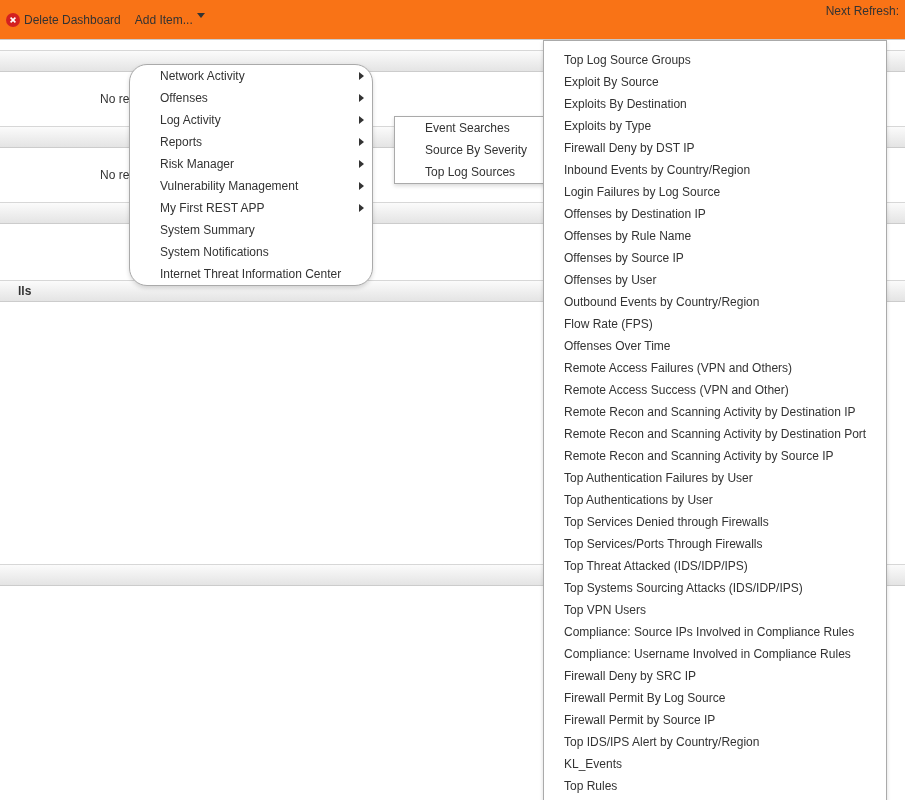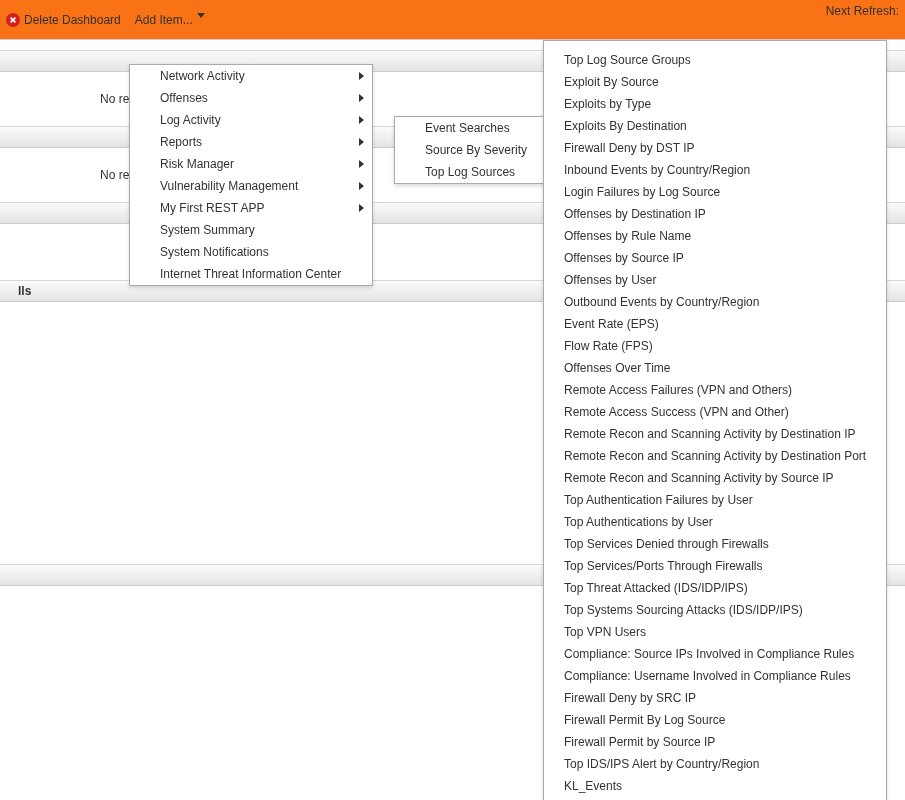--- a/index.html
+++ b/index.html
@@ -57,21 +57,21 @@
   }
 
   
   .menu {
     position: absolute;
     background: #fff;
     border: 1px solid #aaa;
     box-shadow: 0 2px 4px rgba(0,0,0,0.15);
     z-index: 10;
   }
-  .menu1 { left: 129px; top: 24px; width: 244px; }
+  .menu1 { left: 129px; top: 24px; width: 244px; border-radius: 18px; }
   .menu-item {
     height: 22px; display: flex; align-items: center; padding: 0 10px 0 30px;
     cursor: pointer; position: relative; color: #333;
     white-space: nowrap;
   }
   .menu-item .arrow {
     position: absolute; right: 8px; top: 50%; transform: translateY(-50%);
     width: 0; height: 0; border-top: 4px solid transparent; border-bottom: 4px solid transparent;
     border-left: 5px solid #333;
   }
@@ -188,26 +188,26 @@
 
   <div class="menu menu3" id="menu3">
     <div class="menu-item cutoff">&nbsp;</div>
   <div class="menu-item">
         <span>Top Log Source Groups</span>
       </div>
       <div class="menu-item">
         <span>Exploit By Source</span>
       </div>
       <div class="menu-item">
+        <span>Exploits By Destination</span>
+      </div>
+      <div class="menu-item">
         <span>Exploits by Type</span>
       </div>
       <div class="menu-item">
-        <span>Exploits By Destination</span>
-      </div>
-      <div class="menu-item">
         <span>Firewall Deny by DST IP</span>
       </div>
       <div class="menu-item">
         <span>Inbound Events by Country/Region</span>
       </div>
       <div class="menu-item">
         <span>Login Failures by Log Source</span>
       </div>
       <div class="menu-item">
         <span>Offenses by Destination IP</span>
@@ -218,23 +218,20 @@
       <div class="menu-item">
         <span>Offenses by Source IP</span>
       </div>
       <div class="menu-item">
         <span>Offenses by User</span>
       </div>
       <div class="menu-item">
         <span>Outbound Events by Country/Region</span>
       </div>
       <div class="menu-item">
-        <span>Event Rate (EPS)</span>
-      </div>
-      <div class="menu-item">
         <span>Flow Rate (FPS)</span>
       </div>
       <div class="menu-item">
         <span>Offenses Over Time</span>
       </div>
       <div class="menu-item">
         <span>Remote Access Failures (VPN and Others)</span>
       </div>
       <div class="menu-item">
         <span>Remote Access Success (VPN and Other)</span>

